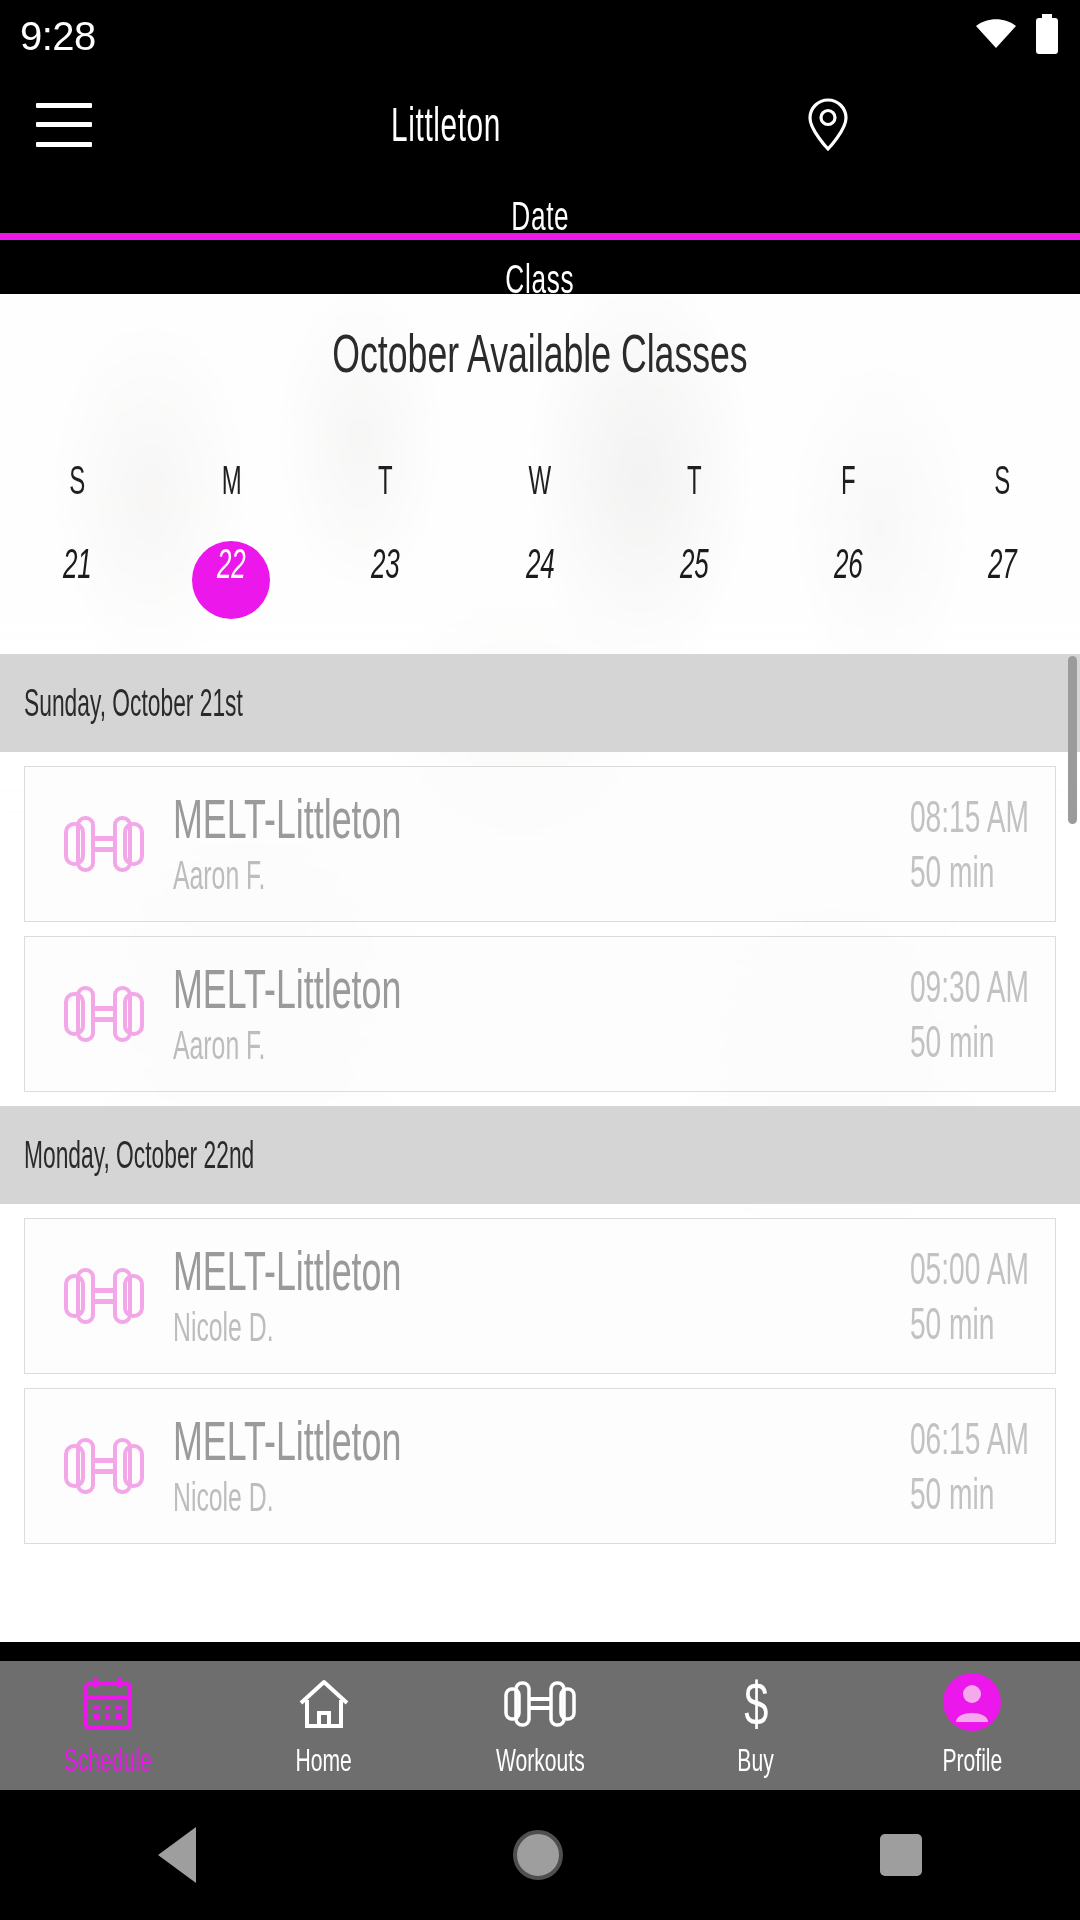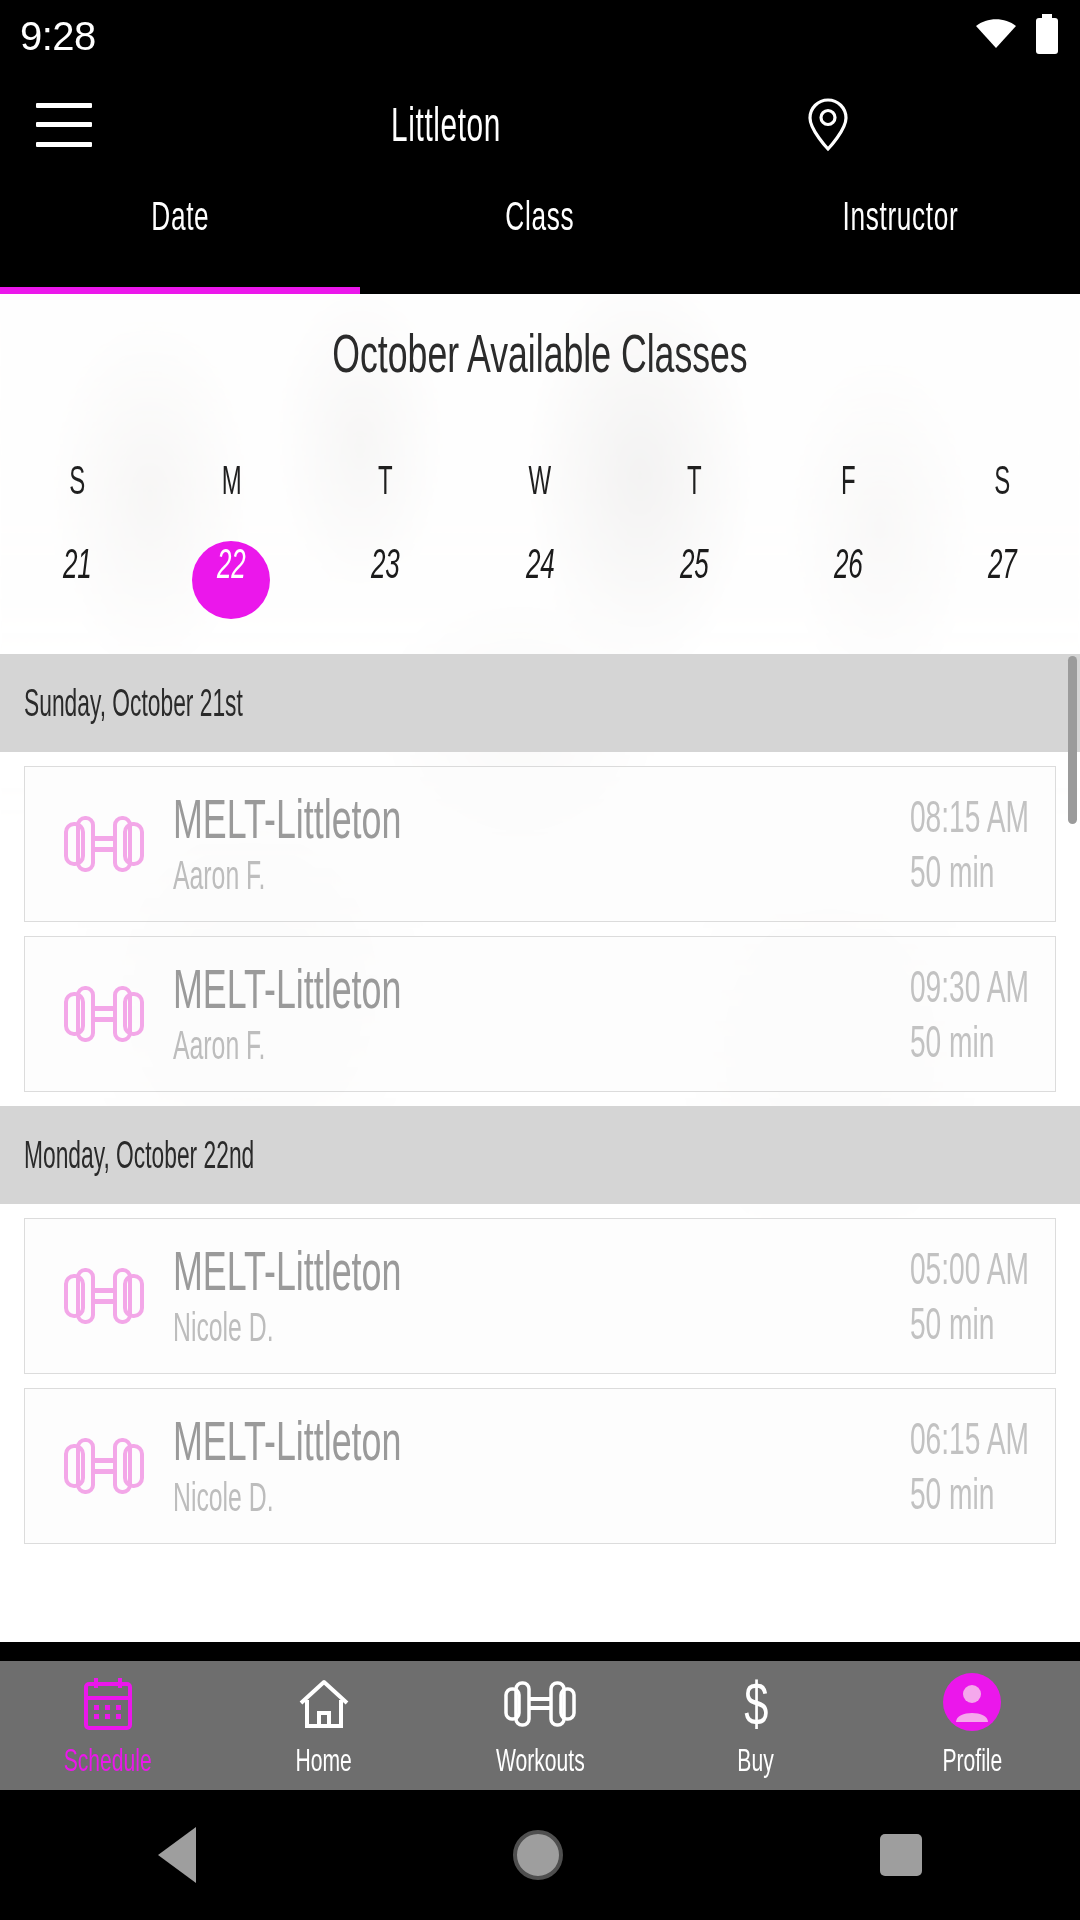--- a/index.html
+++ b/index.html
@@ -41,21 +41,21 @@
   }
   .pinbtn{
     position:absolute; right:36px; top:50%; transform:translateY(-50%);
     width:56px; height:56px; display:flex; align-items:center; justify-content:center;
     cursor:pointer;
   }
 
   
   .tabs{
     position:absolute; top:177px; left:0; width:1080px; height:117px;
-    background:#000; display:flex;
+    background:#000; display:flex;flex-direction:column;
   }
   .tab{
     flex:1; position:relative; display:flex; align-items:flex-start;
     justify-content:center; padding-top:16px; cursor:pointer;
   }
   .tab-label{
     color:#fff; font-size:41px;
     font-family:"Liberation Sans Narrow","Liberation Sans",sans-serif;
     transform:scaleX(0.64); letter-spacing:1px;
   }

